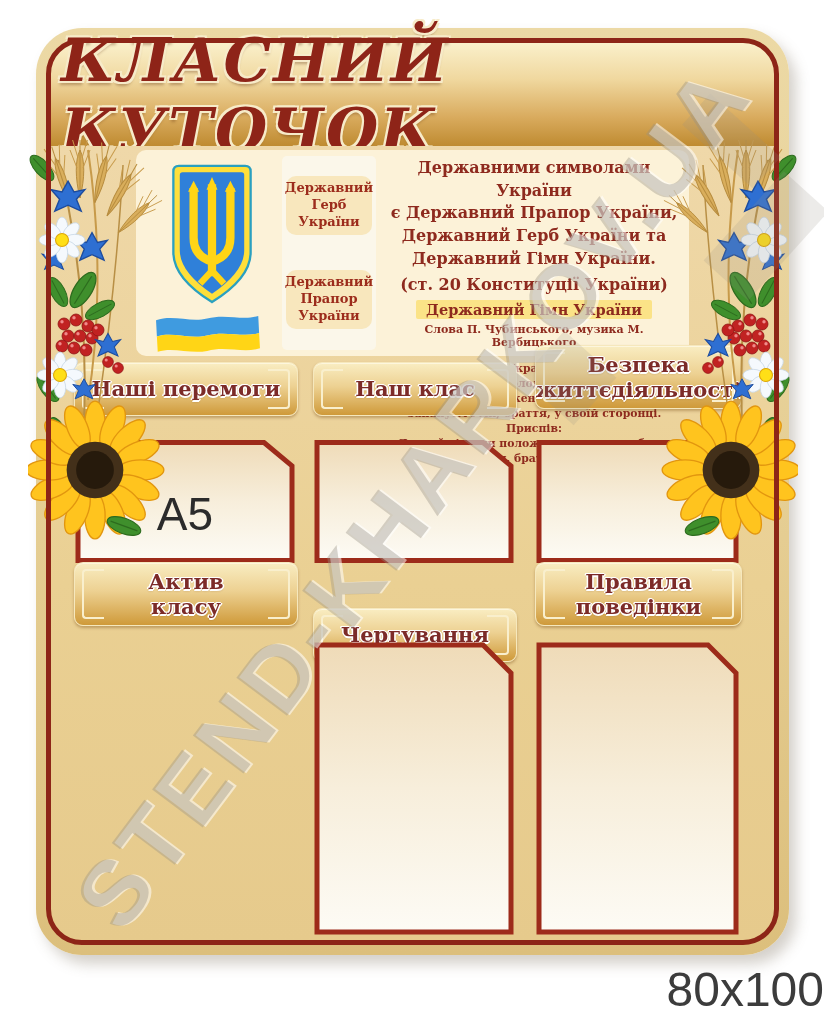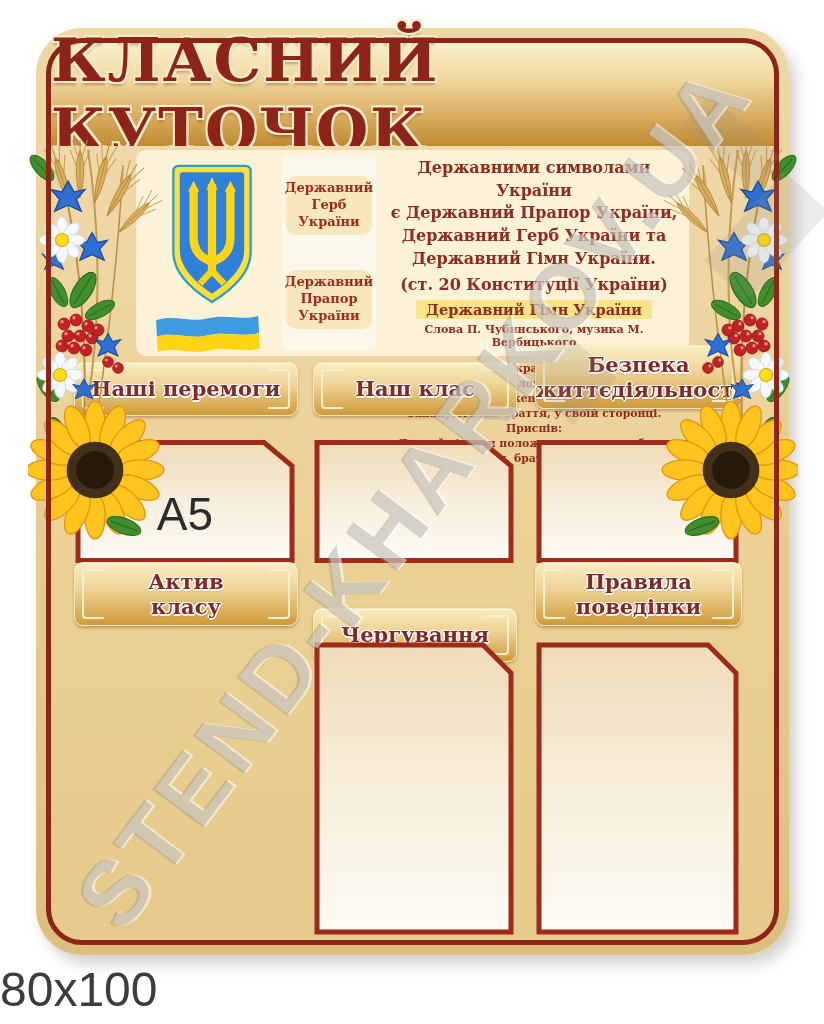--- a/index.html
+++ b/index.html
@@ -11,22 +11,22 @@
          box-shadow:7px 9px 14px rgba(120,110,90,.32);}
   .stand-border{position:absolute;left:10px;top:10px;right:10px;bottom:10px;
          border:5px solid #8d2517;border-radius:36px;pointer-events:none;z-index:4;}
   .content-bg{position:absolute;left:15px;top:118px;right:15px;bottom:15px;
          background:linear-gradient(180deg,#efd8a9 0%,#ead093 55%,#e6ca8c 100%);
          border-radius:0 0 30px 30px;}
   
   .title-band{position:absolute;left:15px;top:15px;right:15px;height:103px;border-radius:30px 30px 0 0;
          background:linear-gradient(180deg,#faf0cb 0%,#f0d89f 35%,#d9ab5e 72%,#bf8b31 100%);
          display:flex;align-items:center;justify-content:center;}
-  .title-band h1{margin:0;font-size:60px;font-weight:bold;letter-spacing:2px;color:#8e2418;
-         text-shadow:-2px -2px 0 #f7ebc9,2px -2px 0 #f7ebc9,-2px 2px 0 #f7ebc9,2px 2px 0 #f7ebc9,0 4px 3px rgba(90,40,10,.35);}
+  .title-band h1{margin:10px;font-size:60px;font-weight:bold;letter-spacing:2px;color:#8e2418;
+         text-shadow:-2px -2px 0 #f7ebc9,2px -2px 0 #f7ebc9,-2px 2px 0 #f7ebc9,2px 2px 0 #f7ebc9,0 4px 3px rgba(90,40,10,.35);font-style:italic;}
   
   .symbols{position:absolute;left:100px;top:122px;width:553px;height:206px;background:#fcf2d8;
          border-radius:10px;z-index:1;}
   .herb{position:absolute;left:30px;top:8px;width:92px;height:152px;}
   .flag{position:absolute;left:10px;top:160px;width:124px;height:46px;}
   .label-strip{position:absolute;left:146px;top:6px;width:94px;height:194px;background:#fbf7ea;border-radius:5px;}
   .sym-label{position:absolute;left:150px;width:86px;min-height:58px;background:#f8e7bd;border-radius:10px;
          display:flex;align-items:center;justify-content:center;text-align:center;
          font-size:13px;font-weight:bold;color:#9c2c1c;line-height:1.3;padding:4px 2px;box-sizing:border-box;}
   .sym-label.coat{top:26px;} .sym-label.flagl{top:120px;}
@@ -66,21 +66,21 @@
   
   .watermark{position:absolute;left:50%;top:50%;width:1150px;transform:translate(-50%,-46%) rotate(-53deg);
        text-align:center;z-index:6;pointer-events:none;
        font-family:"Liberation Sans", sans-serif;font-weight:bold;font-size:92px;letter-spacing:6px;
        color:rgba(150,145,135,.38);text-shadow:2px 2px 0 rgba(255,255,255,.55);}
   .wm-shape{position:absolute;z-index:5;background:rgba(150,145,135,.18);pointer-events:none;}
   .wm-a{left:648px;top:92px;width:95px;height:42px;transform:rotate(42deg);}
   .wm-b{left:700px;top:148px;width:60px;height:120px;transform:rotate(42deg);}
   .wm-c{left:498px;top:318px;width:70px;height:64px;transform:rotate(42deg);}
   
-  .size-label{position:absolute;left:0;right:0;top:962px;text-align:left;
+  .size-label{position:absolute;left:0;right:0;top:962px;text-align:right;
        font-family:"Liberation Sans", sans-serif;font-size:48px;color:#3c3c3c;}
 </style>
 </head>
 <body>
 
 <svg width="0" height="0" style="position:absolute" aria-hidden="true">
   <defs>
     <linearGradient id="pg" x1="0" y1="0" x2="0" y2="1">
       <stop offset="0" stop-color="#efdbb8"></stop>
         <stop offset=".5" stop-color="#f7eedb"></stop>

